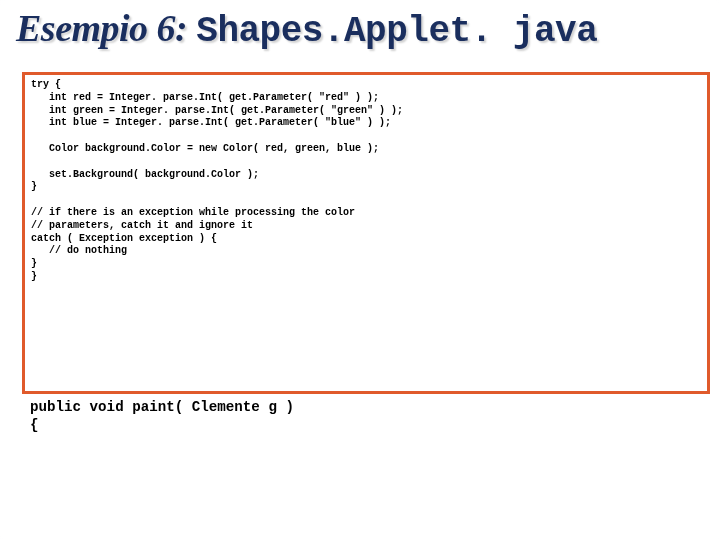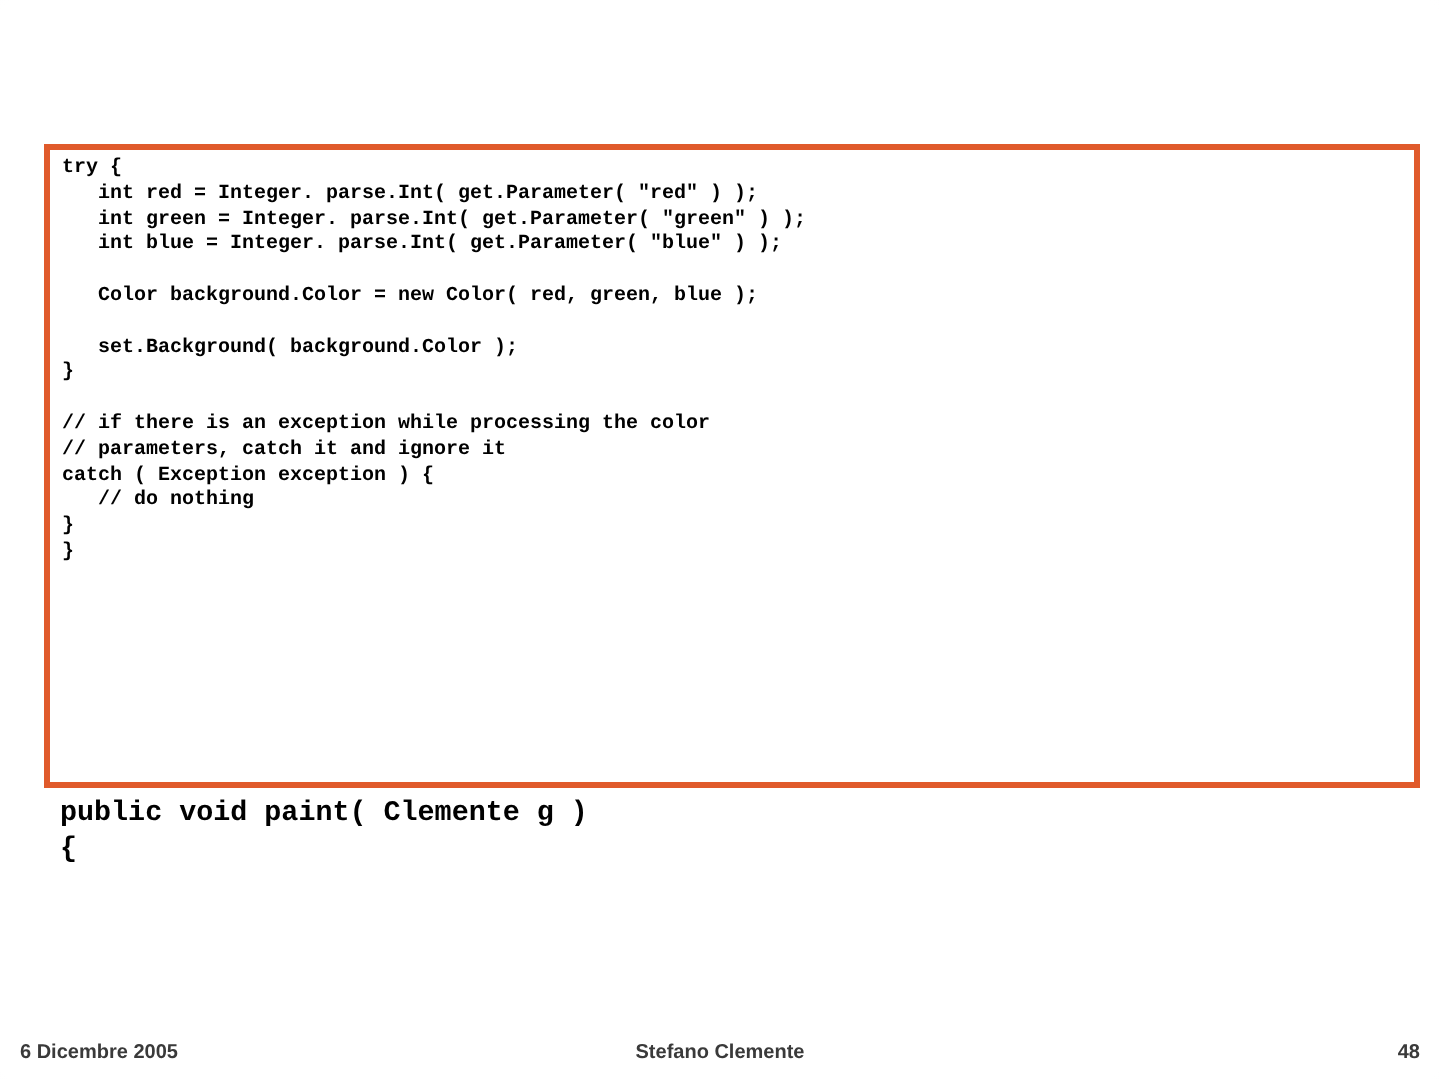--- a/index.html
+++ b/index.html
@@ -81,20 +81,23 @@
   }
   .footer .date { position: absolute; left: 10px; bottom: 2px; }
   .footer .author { position: absolute; left: 50%; transform: translateX(-50%); bottom: 2px; }
   .footer .page { position: absolute; right: 10px; bottom: 2px; }
 </style>
 </head>
 <body>
 
 <div class="slide">
 
+  <div class="title">
+    <span class="prefix">Esempio 6: </span><span class="filename">Shapes.Applet. java</span>
+  </div>
 
   <div class="codebox">
     <div class="code">try {
    int red = Integer. parse.Int( get.Parameter( "red" ) );
    int green = Integer. parse.Int( get.Parameter( "green" ) );
    int blue = Integer. parse.Int( get.Parameter( "blue" ) );
 
    Color background.Color = new Color( red, green, blue );
 
    set.Background( background.Color );
@@ -104,19 +107,14 @@
 // parameters, catch it and ignore it
 catch ( Exception exception ) {
    // do nothing
 }
 }</div>
   </div>
 
   <div class="belowcode">public void paint( Clemente g )
 {</div>
 
-  <div class="footer">
-    <span class="date">6 Dicembre 2005</span>
-    <span class="author">Stefano Clemente</span>
-    <span class="page">48</span>
-  </div>
 
 </div>
 
 </body></html>

